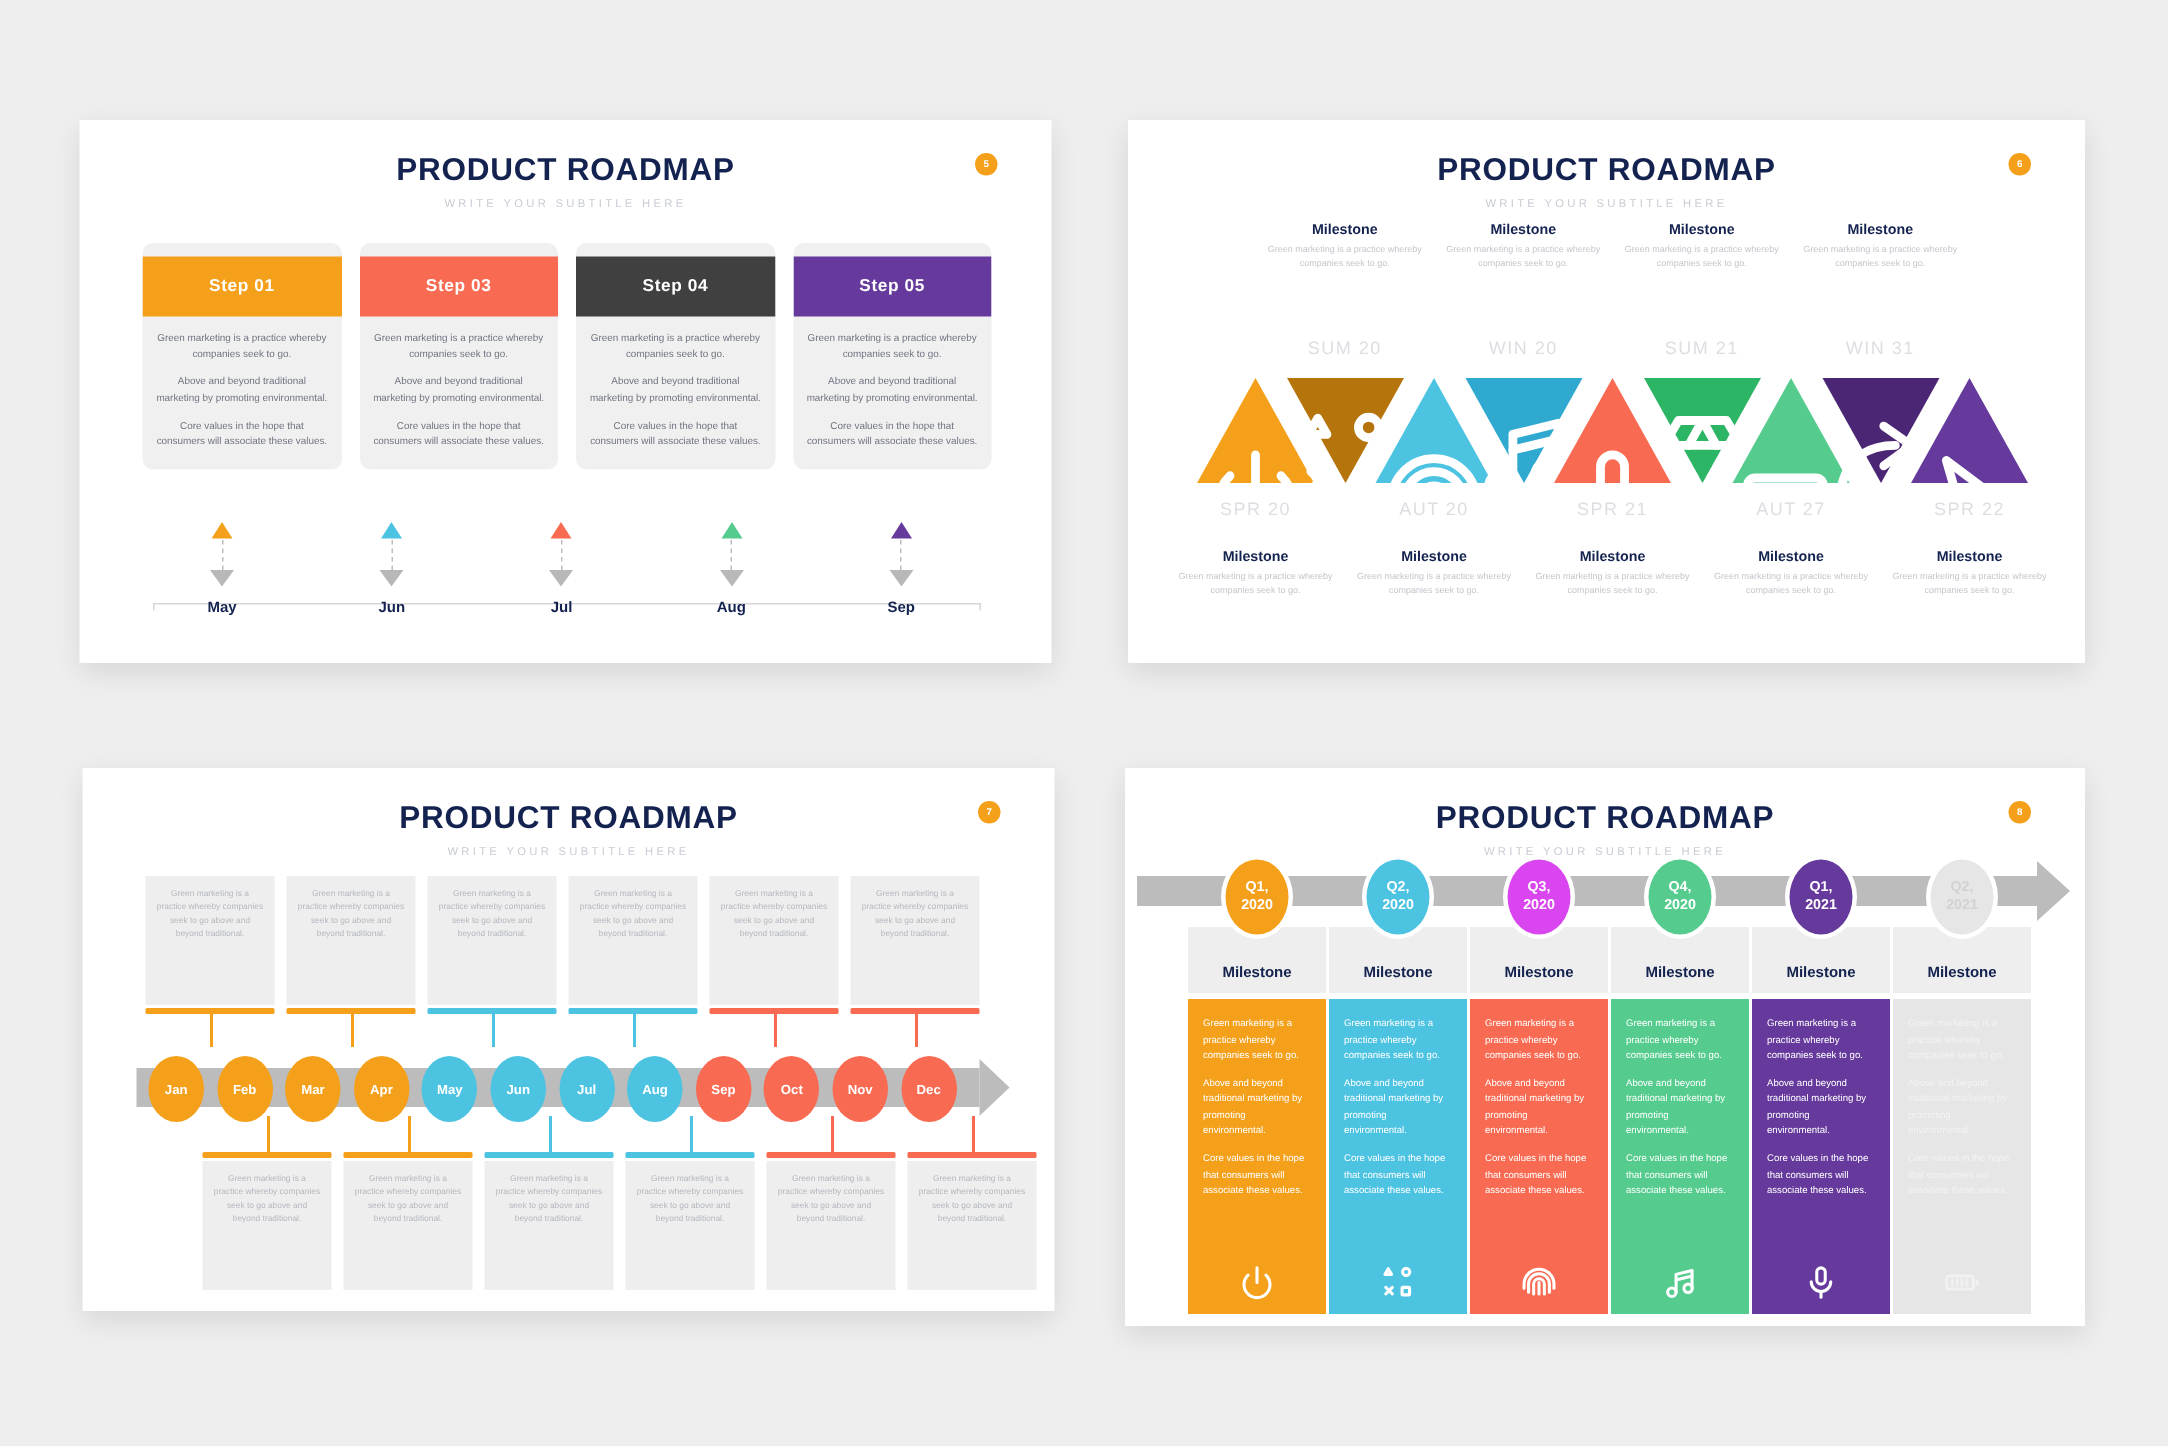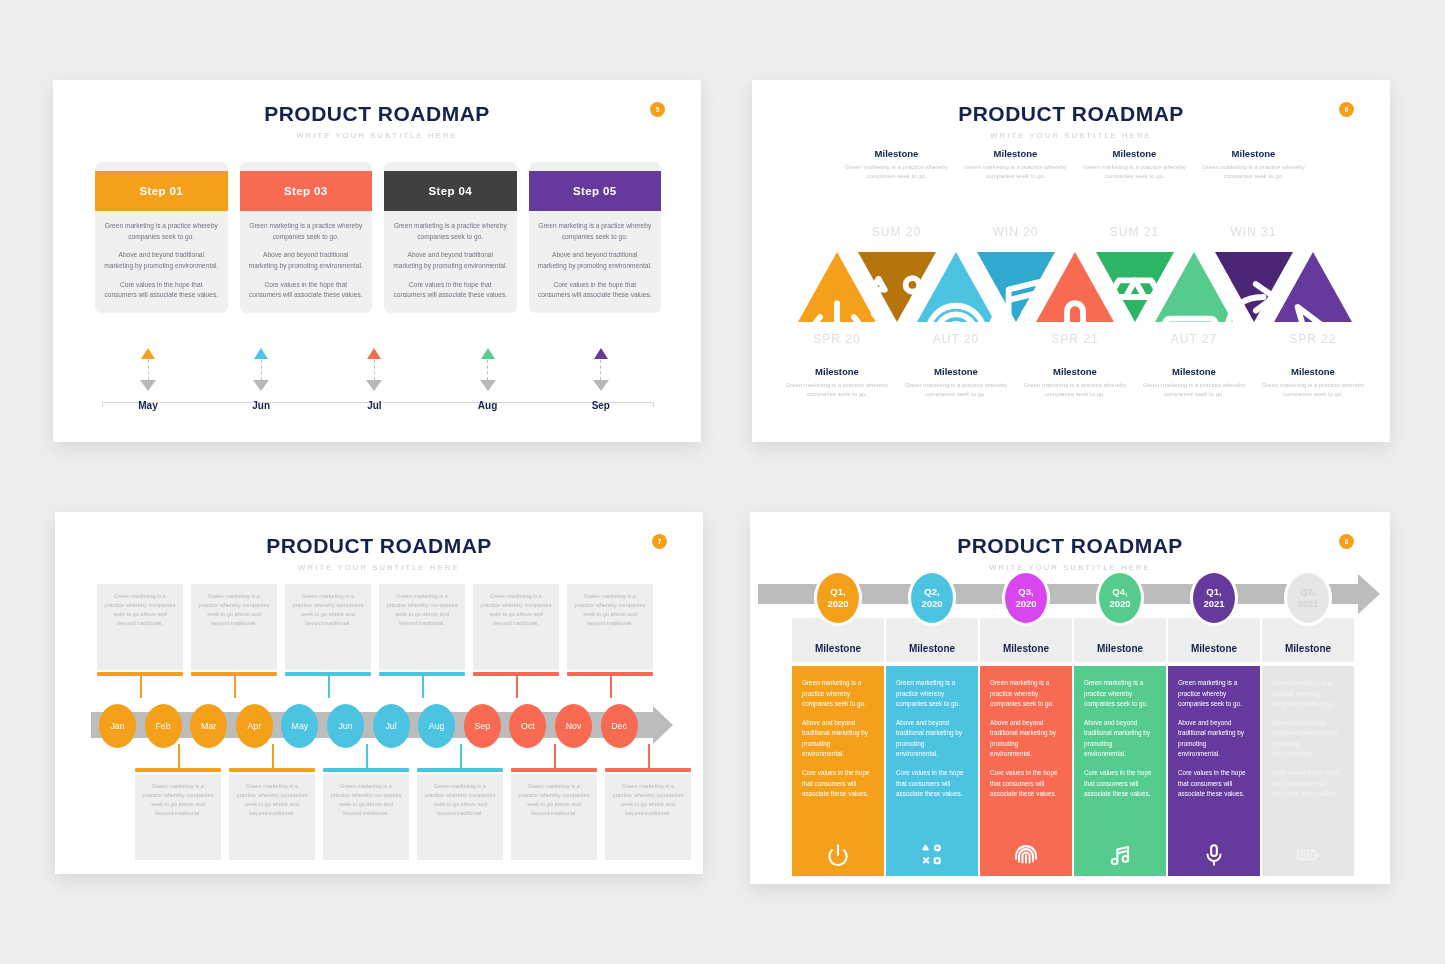--- a/index.html
+++ b/index.html
@@ -128,21 +128,21 @@
     position: absolute; left: 598px; top: 194px;
     width: 0; height: 0;
     border-top: 19px solid transparent;
     border-bottom: 19px solid transparent;
     border-left: 20px solid #bcbcbc;
   }
   .pill {
     position: absolute; width: 37px; height: 44px;
     border-radius: 50%;
     display: flex; align-items: center; justify-content: center;
-    color: #ffffff; font-size: 8.8px; font-weight: normal;
+    color: #ffffff; font-size: 8.8px; font-weight: bold;
   }
   .m-bot-cards { position: absolute; left: 42px; top: 256px; width: 564px; height: 100px; }
 
   
   .q-track {
     position: absolute; left: 8px; top: 72px; width: 600px; height: 20px;
     background: #bcbcbc;
   }
   .q-arrow {
     position: absolute; left: 608px; top: 62px;

